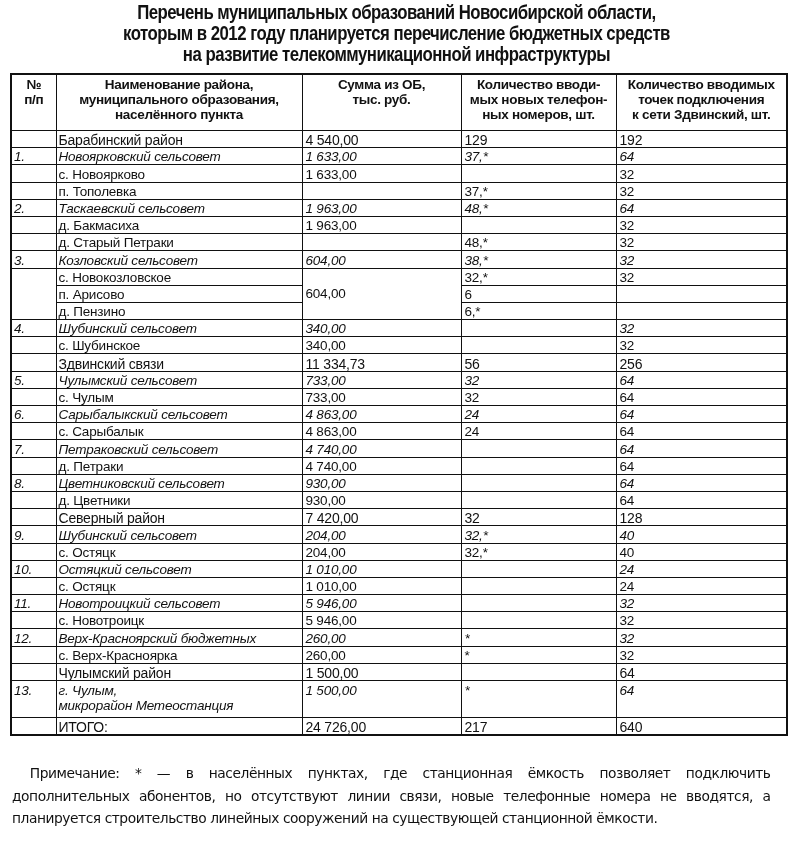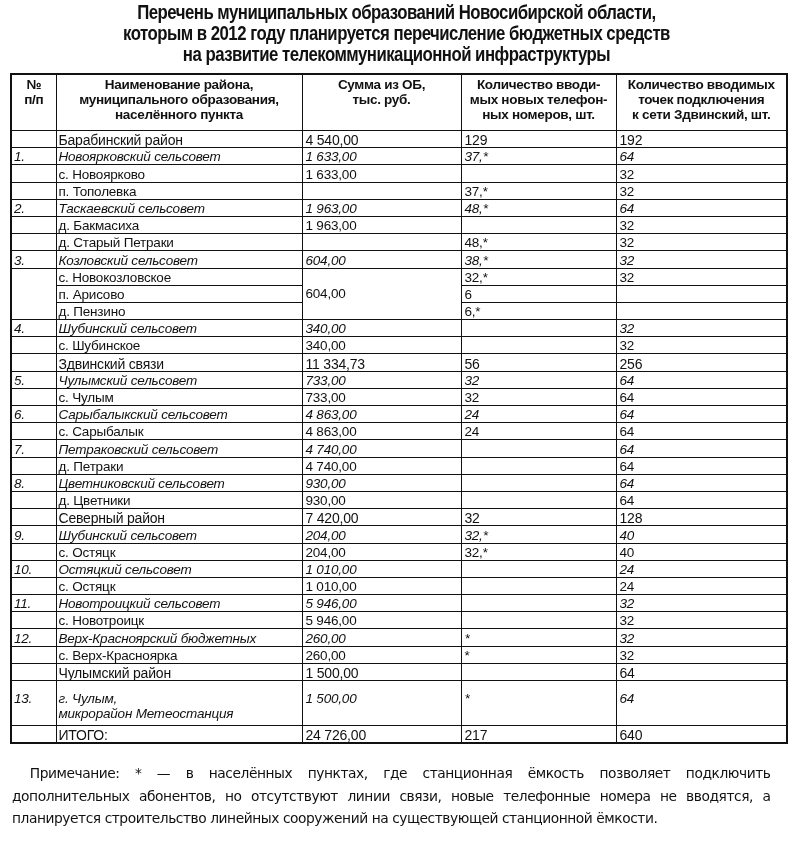--- a/index.html
+++ b/index.html
@@ -27,21 +27,21 @@
   }
   th span { display: block; white-space: nowrap; }
   td {
     border-left: 1px solid #111; border-right: 1px solid #111; border-bottom: 1.5px solid #111;
     height: 16.2px; padding: 0 0 0 2px; font-size: 13.5px; line-height: 14px;
     vertical-align: bottom; white-space: nowrap; overflow: hidden; letter-spacing: -0.2px;
   }
   td.num { padding-left: 3px; }
   tr.district td { font-weight: normal; font-size: 14px; }
   tr.council td { font-style: italic; }
-  tr.tall td { height: 34px; vertical-align: top; padding-top: 10px; line-height: 15px; }
+  tr.tall td { height: 34px; vertical-align: top; padding-top: 2px; line-height: 15px; }
   td.mid { vertical-align: middle; }
   .note {
     position: absolute; left: 12px; top: 762px; width: 770px;
     font-family: "DejaVu Sans", sans-serif; font-size: 14px; line-height: 22.5px;
     text-align: justify; letter-spacing: -0.45px; transform: scaleX(0.985); transform-origin: left top;
   }
   .note p { margin: 0; text-indent: 18px; }
 </style>
 </head>
 <body>

